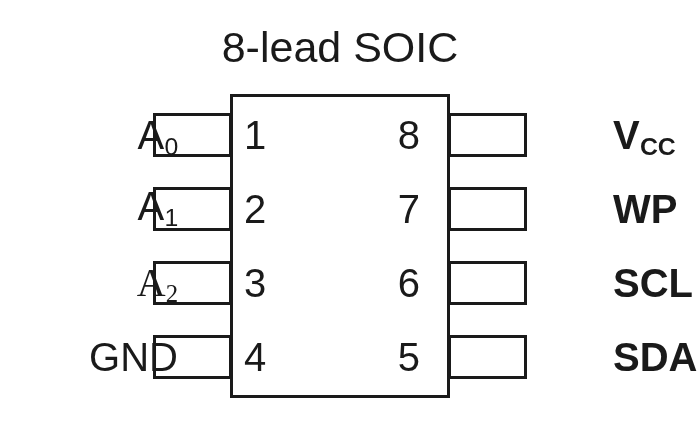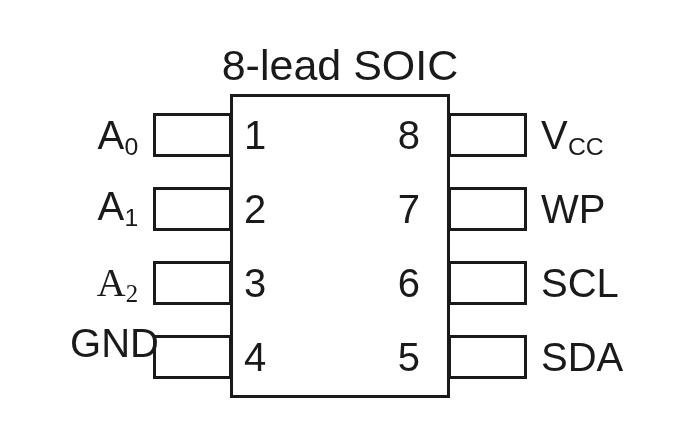--- a/index.html
+++ b/index.html
@@ -18,21 +18,21 @@
     width: 700px;
     height: 428px;
     background: #ffffff;
     overflow: hidden;
   }
 
   
   #title {
     position: absolute;
     left: 0;
-    top: 40px;
+    top: 22px;
     width: 700px;
     text-align: center;
     font-size: 43px;
     line-height: 50px;
     font-weight: 400;
     letter-spacing: 0px;
     color: #1a1a1a;
     white-space: nowrap;
   }
   
@@ -87,29 +87,31 @@
   }
 
   
   .sig-label {
     position: absolute;
     font-size: 40px;
     line-height: 44px;
     color: #1a1a1a;
     white-space: nowrap;
     z-index: 4;
+    padding-left: 40px;
   }
   .sig-label.left {
     left: 0px;
     width: 138px;
     text-align: right;
   }
   .sig-label.right {
-    left: 541px;
+    left: 573px;
     text-align: left;
+    font-weight: bold;
   }
   .sig-label sub {
     font-size: 0.62em;
     line-height: 0;
     vertical-align: baseline;
     position: relative;
     top: 0.26em;
     left: 0.01em;
   }
 </style>
@@ -143,20 +145,20 @@
       <div class="pin-num right" style="top: 113px;">8</div>
       <div class="pin-num right" style="top: 187px;">7</div>
       <div class="pin-num right" style="top: 261px;">6</div>
       <div class="pin-num right" style="top: 335px;">5</div>
     </div>
 
   <div id="labels-layer">
       <div class="sig-label left" style="top: 113px;"><span>A</span><sub>0</sub></div>
       <div class="sig-label left" style="top: 184px;"><span>A</span><sub>1</sub></div>
       <div class="sig-label left" style="top: 261px; font-family: Liberation Serif, serif;"><span>A</span><sub>2</sub></div>
-      <div class="sig-label left" style="top: 321px; margin-left: 21px;"><span>GND</span></div>
+      <div class="sig-label left" style="top: 335px;"><span>GND</span></div>
       <div class="sig-label right" style="top: 113px;"><span>V</span><sub>CC</sub></div>
       <div class="sig-label right" style="top: 187px;"><span>WP</span></div>
       <div class="sig-label right" style="top: 261px;"><span>SCL</span></div>
       <div class="sig-label right" style="top: 335px;"><span>SDA</span></div>
     </div>
 
 </div>
 
 </body></html>

